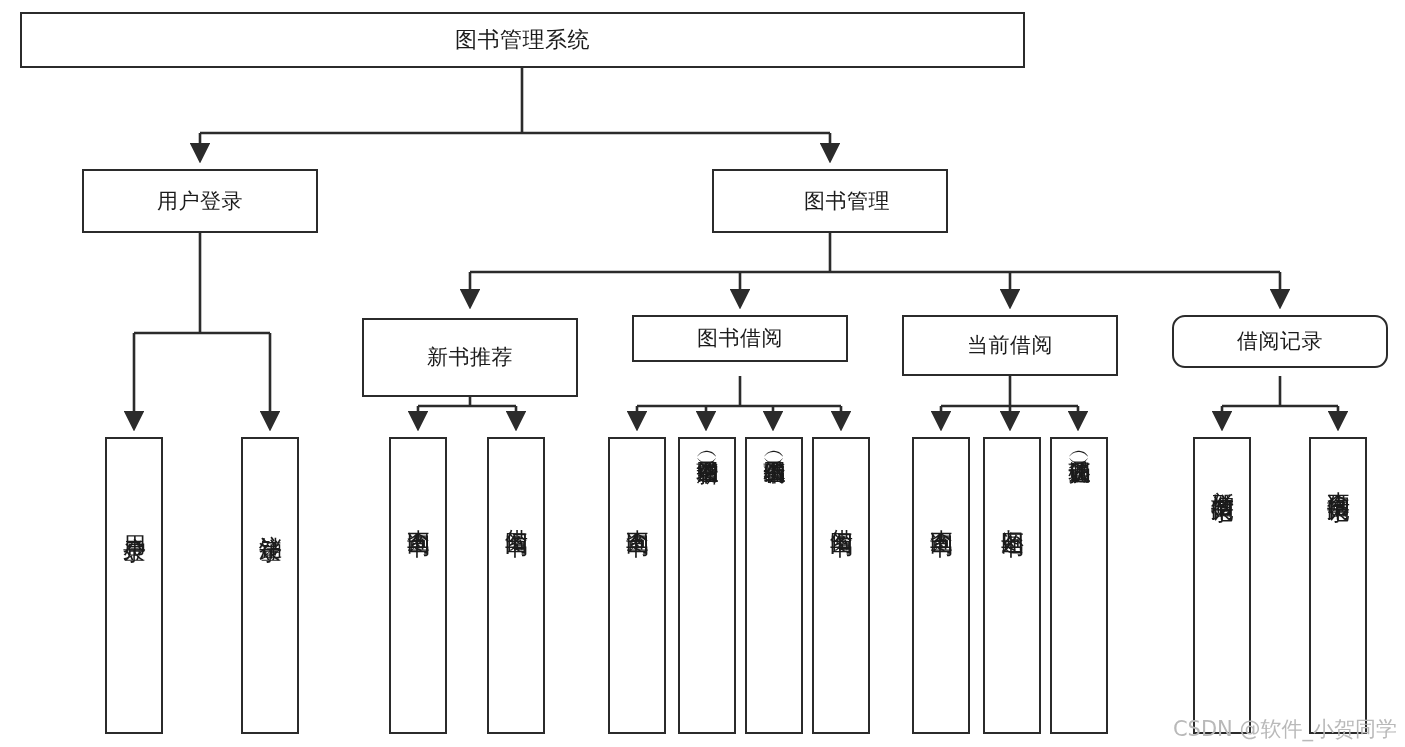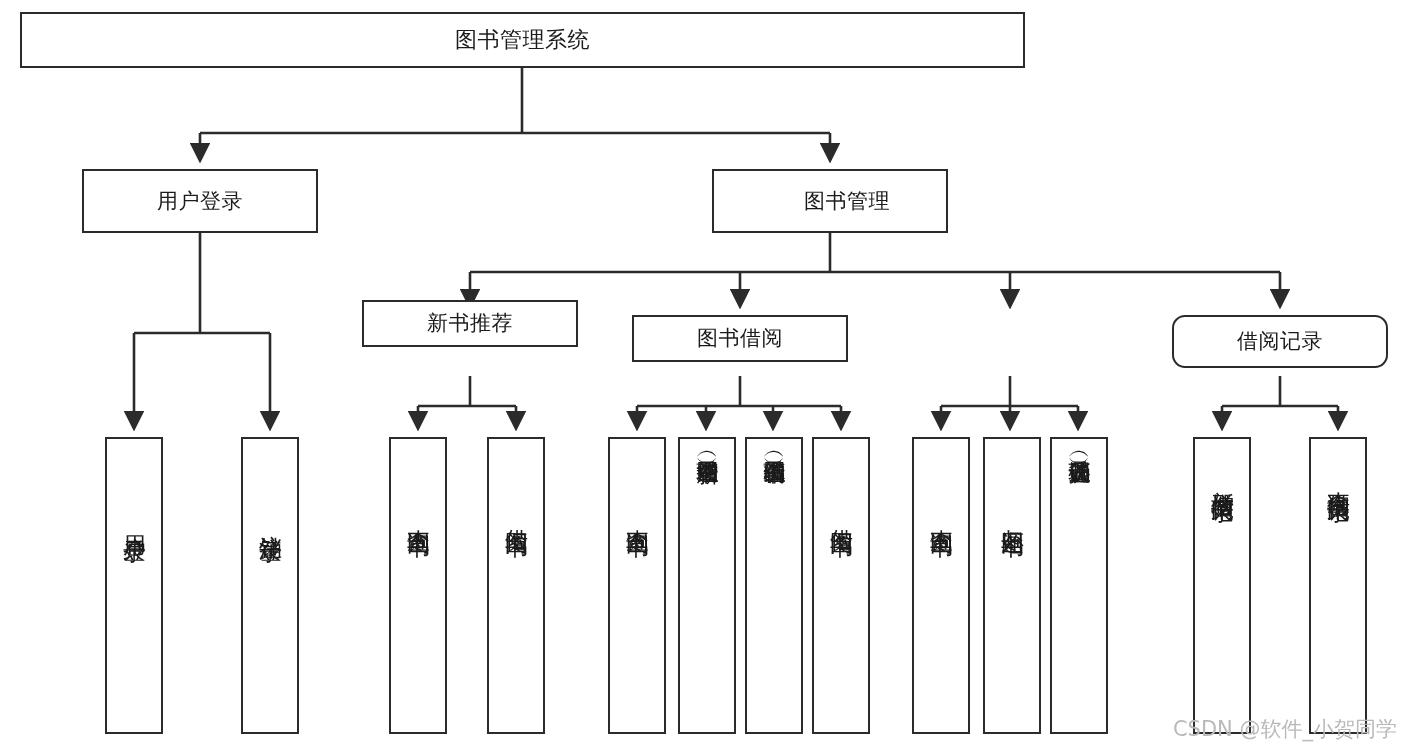--- a/index.html
+++ b/index.html
@@ -136,26 +136,29 @@
     <span class="label">图书管理系统</span>
   </div>
 
   <div class="node horiz" style="left:82px; top:169px; width:236px; height:64px;">
     <span class="label">用户登录</span>
   </div>
   <div class="node horiz" style="left:712px; top:169px; width:236px; height:64px;padding-left:34px;">
     <span class="label">图书管理</span>
   </div>
 
-  <div class="node horiz" style="left:362px; top:300px; width:216px; height:47px;">
+  <div class="node horiz" style="left:362px; top:318px; width:216px; height:79px;">
     <span class="label">新书推荐</span>
   </div>
   <div class="node horiz" style="left:632px; top:315px; width:216px; height:47px;">
     <span class="label">图书借阅</span>
   </div>
+  <div class="node horiz" style="left:902px; top:315px; width:216px; height:61px;">
+    <span class="label">当前借阅</span>
+  </div>
   <div class="node horiz" style="left:1172px; top:315px; width:216px; height:53px;border-radius:13px;">
     <span class="label">借阅记录</span>
   </div>
 
   <div class="node vert" style="left:105px; top:437px; width:58px; height:297px; padding-top:78px;">
     <span class="label">用户登录</span>
   </div>
   <div class="node vert" style="left:241px; top:437px; width:58px; height:297px; padding-top:78px;">
     <span class="label">注销登录</span>
   </div>

